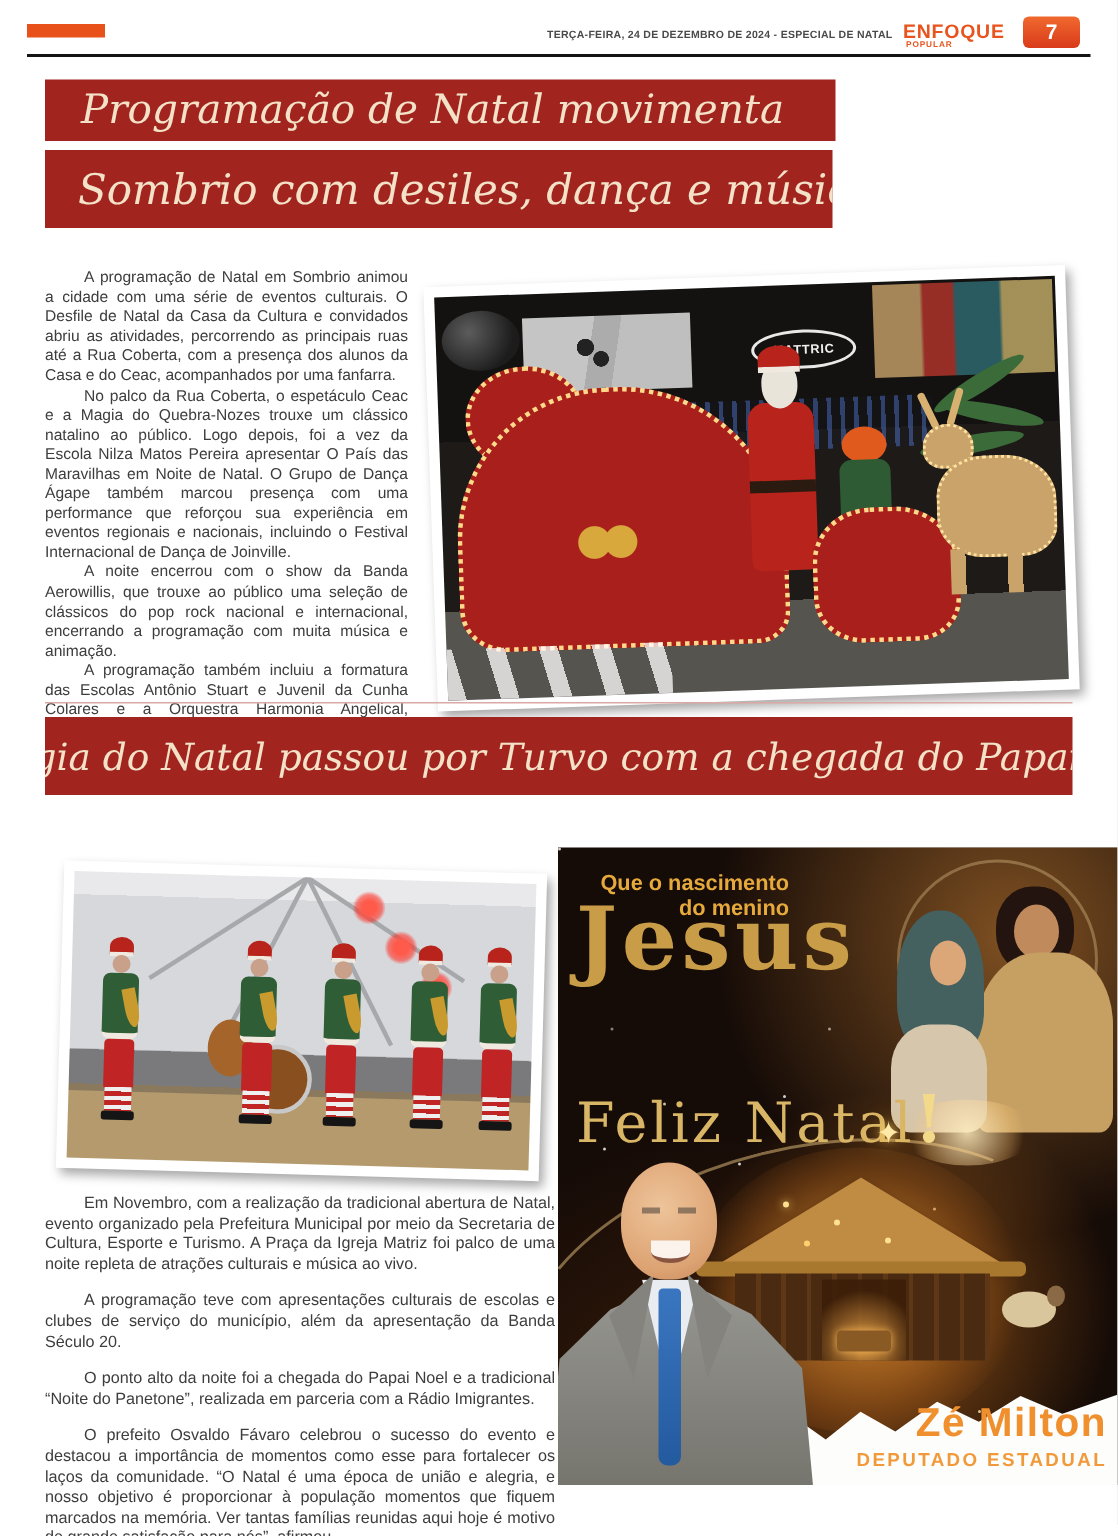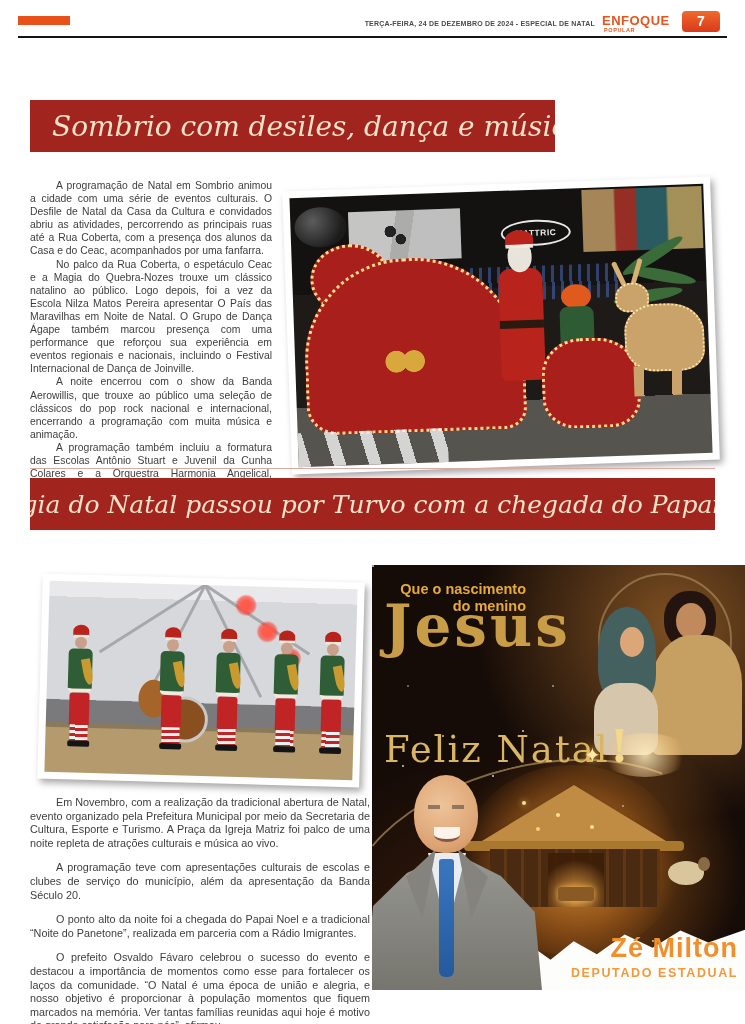--- a/index.html
+++ b/index.html
@@ -201,20 +201,23 @@
 
   <div class="orange-tab"></div>
   <div class="dateline">TERÇA-FEIRA, 24 DE DEZEMBRO DE 2024 - ESPECIAL DE NATAL</div>
   <div class="logo">
     <div class="l1">ENFOQUE</div>
     <div class="l2">POPULAR</div>
   </div>
   <div class="pagebox">7</div>
   <div class="header-rule"></div>
 
+  <div class="banner banner-1">
+    <span>Programação de Natal movimenta</span>
+  </div>
   <div class="banner banner-2">
     <span>Sombrio com desiles, dança e música</span>
   </div>
 
   <div class="article article-1">
     <p>A programação de Natal em Sombrio animou a cidade com uma série de eventos culturais. O Desfile de Natal da Casa da Cultura e convidados abriu as atividades, percorrendo as principais ruas até a Rua Coberta, com a presença dos alunos da Casa e do Ceac, acompanhados por uma fanfarra.</p>
     <p>No palco da Rua Coberta, o espetáculo Ceac e a Magia do Quebra-Nozes trouxe um clássico natalino ao público. Logo depois, foi a vez da Escola Nilza Matos Pereira apresentar O País das Maravilhas em Noite de Natal. O Grupo de Dança Ágape também marcou presença com uma performance que reforçou sua experiência em eventos regionais e nacionais, incluindo o Festival Internacional de Dança de Joinville.</p>
     <p>A noite encerrou com o show da Banda Aerowillis, que trouxe ao público uma seleção de clássicos do pop rock nacional e internacional, encerrando a programação com muita música e animação.</p>
     <p>A programação também incluiu a formatura das Escolas Antônio Stuart e Juvenil da Cunha Colares e a Orquestra Harmonia Angelical, seguindo até o dia 23, com eventos natalinos ao longo da semana, com opções para diversos públicos.</p>
   </div>

